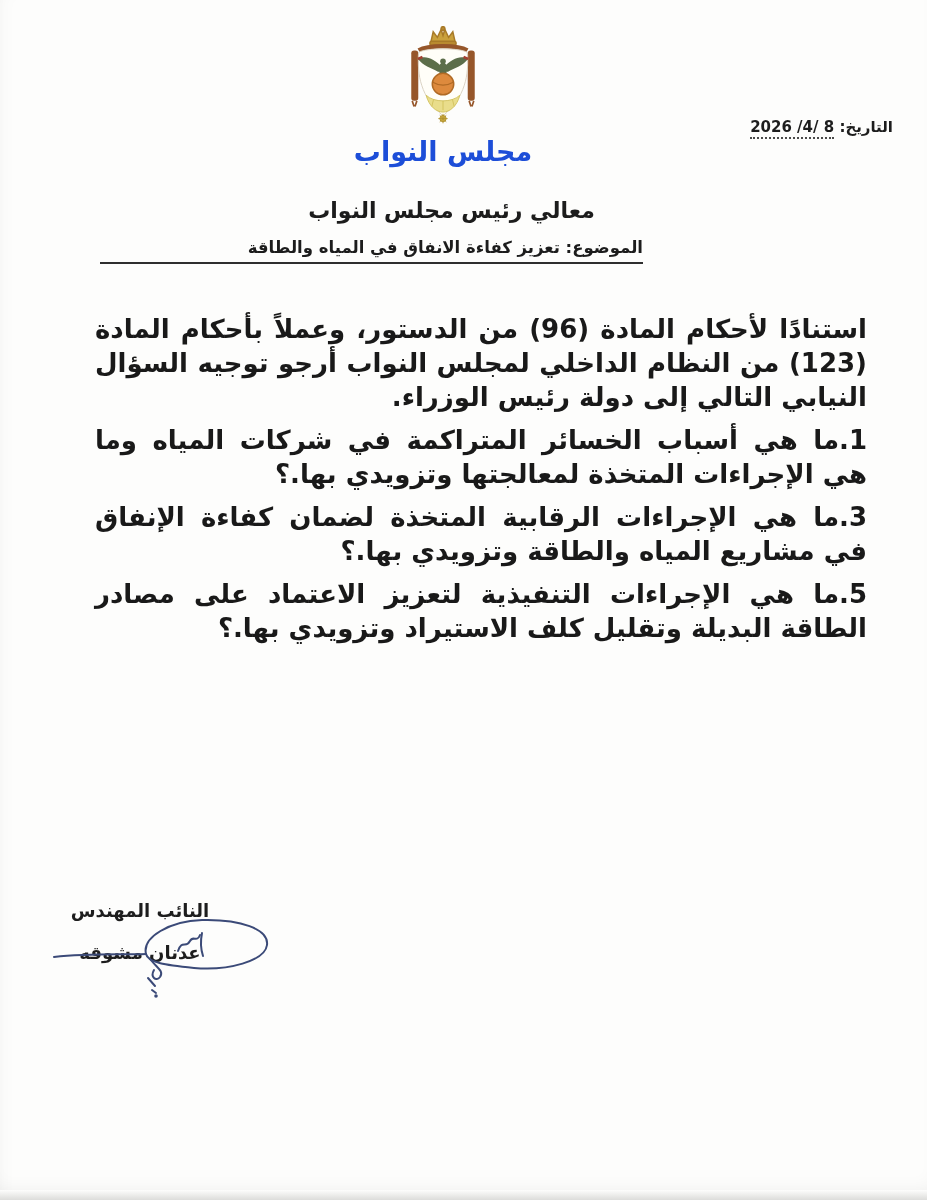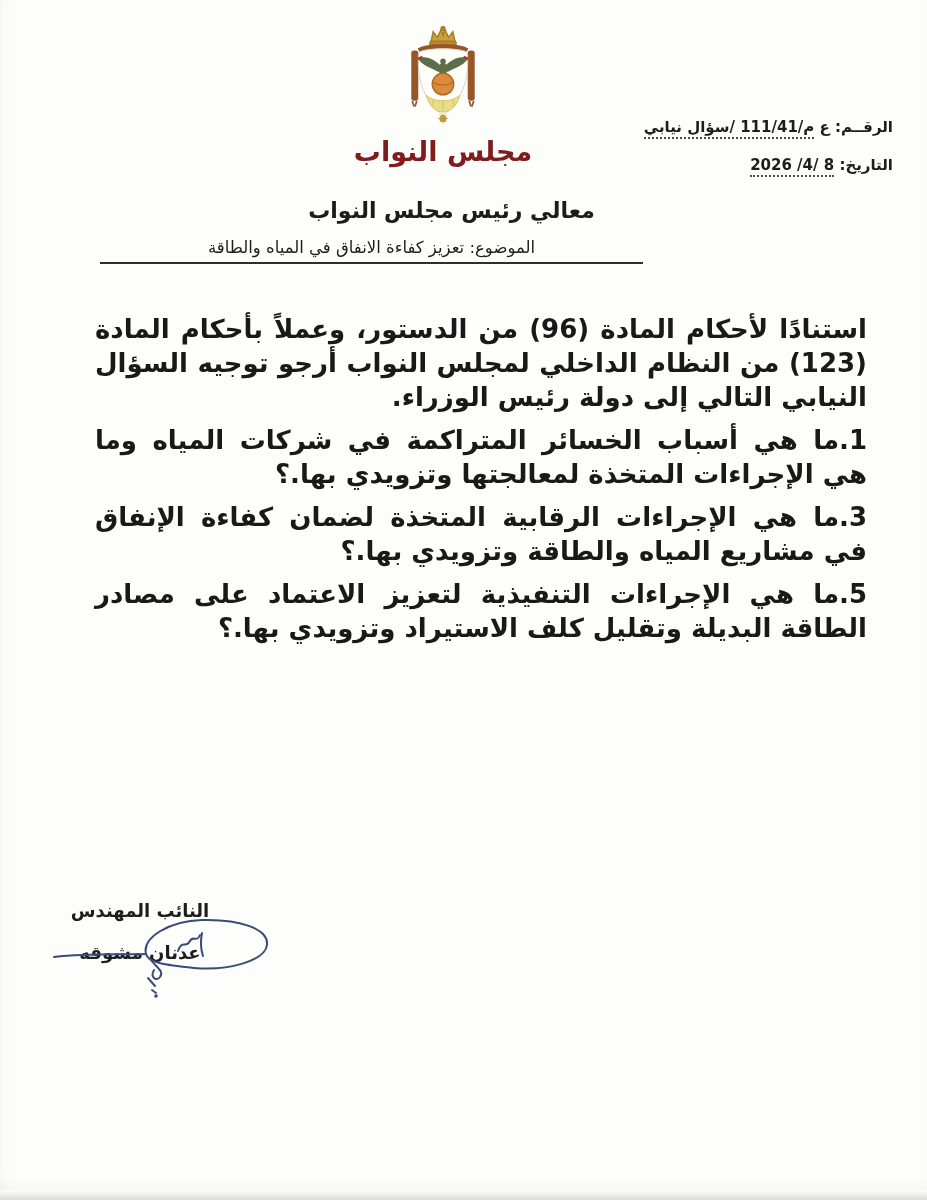--- a/index.html
+++ b/index.html
@@ -21,21 +21,21 @@
     background: linear-gradient(#fdfdfc, #dcdcda);
   }
   
   .crest-wrap {
     position: absolute; left: 387px; top: 26px; width: 112px;
     text-align: center;
   }
   .calligraphy {
     position: absolute; left: 330px; top: 136px; width: 226px;
     text-align: center;
-    font-size: 27px; font-weight: bold; color: #7f1d1d;
+    font-size: 27px; font-weight: bold; color: #1d4ed8;
     letter-spacing: 0px;
   }
   .ref-block {
     position: absolute; right: 34px; top: 116px;
     direction: rtl; text-align: right;
     font-size: 15px; font-weight: bold; color: #1d1d1d;
     line-height: 22px;
   }
   .ref-line { margin-bottom: 16px; }
   .dotted-u {
@@ -43,22 +43,22 @@
     padding-bottom: 1px;
   }
   
   .addressee {
     position: absolute; left: 0; right: 0; top: 198px;
     text-align: center; transform: translateX(-12px);
     font-size: 22px; font-weight: bold; color: #1c1c1c;
   }
   .subject {
     position: absolute; left: 100px; top: 238px; width: 543px;
-    direction: rtl; text-align: center;
-    font-size: 16.5px; font-weight: normal; color: #1c1c1c;
+    direction: rtl; text-align: right;
+    font-size: 16.5px; font-weight: bold; color: #1c1c1c;
     padding-bottom: 5px;
     border-bottom: 2px solid #2e2e2e;
   }
   .body-text {
     position: absolute; left: 95px; top: 312px; width: 772px;
     direction: rtl;
     font-size: 26px; font-weight: bold; color: #191919;
     line-height: 34px;
     text-align: justify;
   }
@@ -117,24 +117,20 @@
       <path d="M50,78 L48,86 M60,80 L60,90 M70,78 L72,86" stroke="#d2c25e" stroke-width="1"></path>
 
       <circle cx="60" cy="99" r="3.4" fill="#d8b84a" stroke="#b0912e" stroke-width="1"></circle>
       <path d="M60,94 L60,104 M55,99 L65,99 M56.5,95.5 L63.5,102.5 M63.5,95.5 L56.5,102.5" stroke="#b0912e" stroke-width="1"></path>
     </svg>
   </div>
 
   <div class="calligraphy">مجلس النواب</div>
 
   <div class="ref-block">
-    <div class="ref-line">
-      <span>الرقــم: ع</span>
-      <span class="dotted-u">م/111/41 /سؤال نيابي</span>
-    </div>
     <div>
       <span>التاريخ:</span>
       <span class="dotted-u">8 /4/ 2026</span>
     </div>
   </div>
 
   <div class="addressee">معالي رئيس مجلس النواب</div>
 
   <div class="subject">الموضوع: تعزيز كفاءة الانفاق في المياه والطاقة</div>
 

